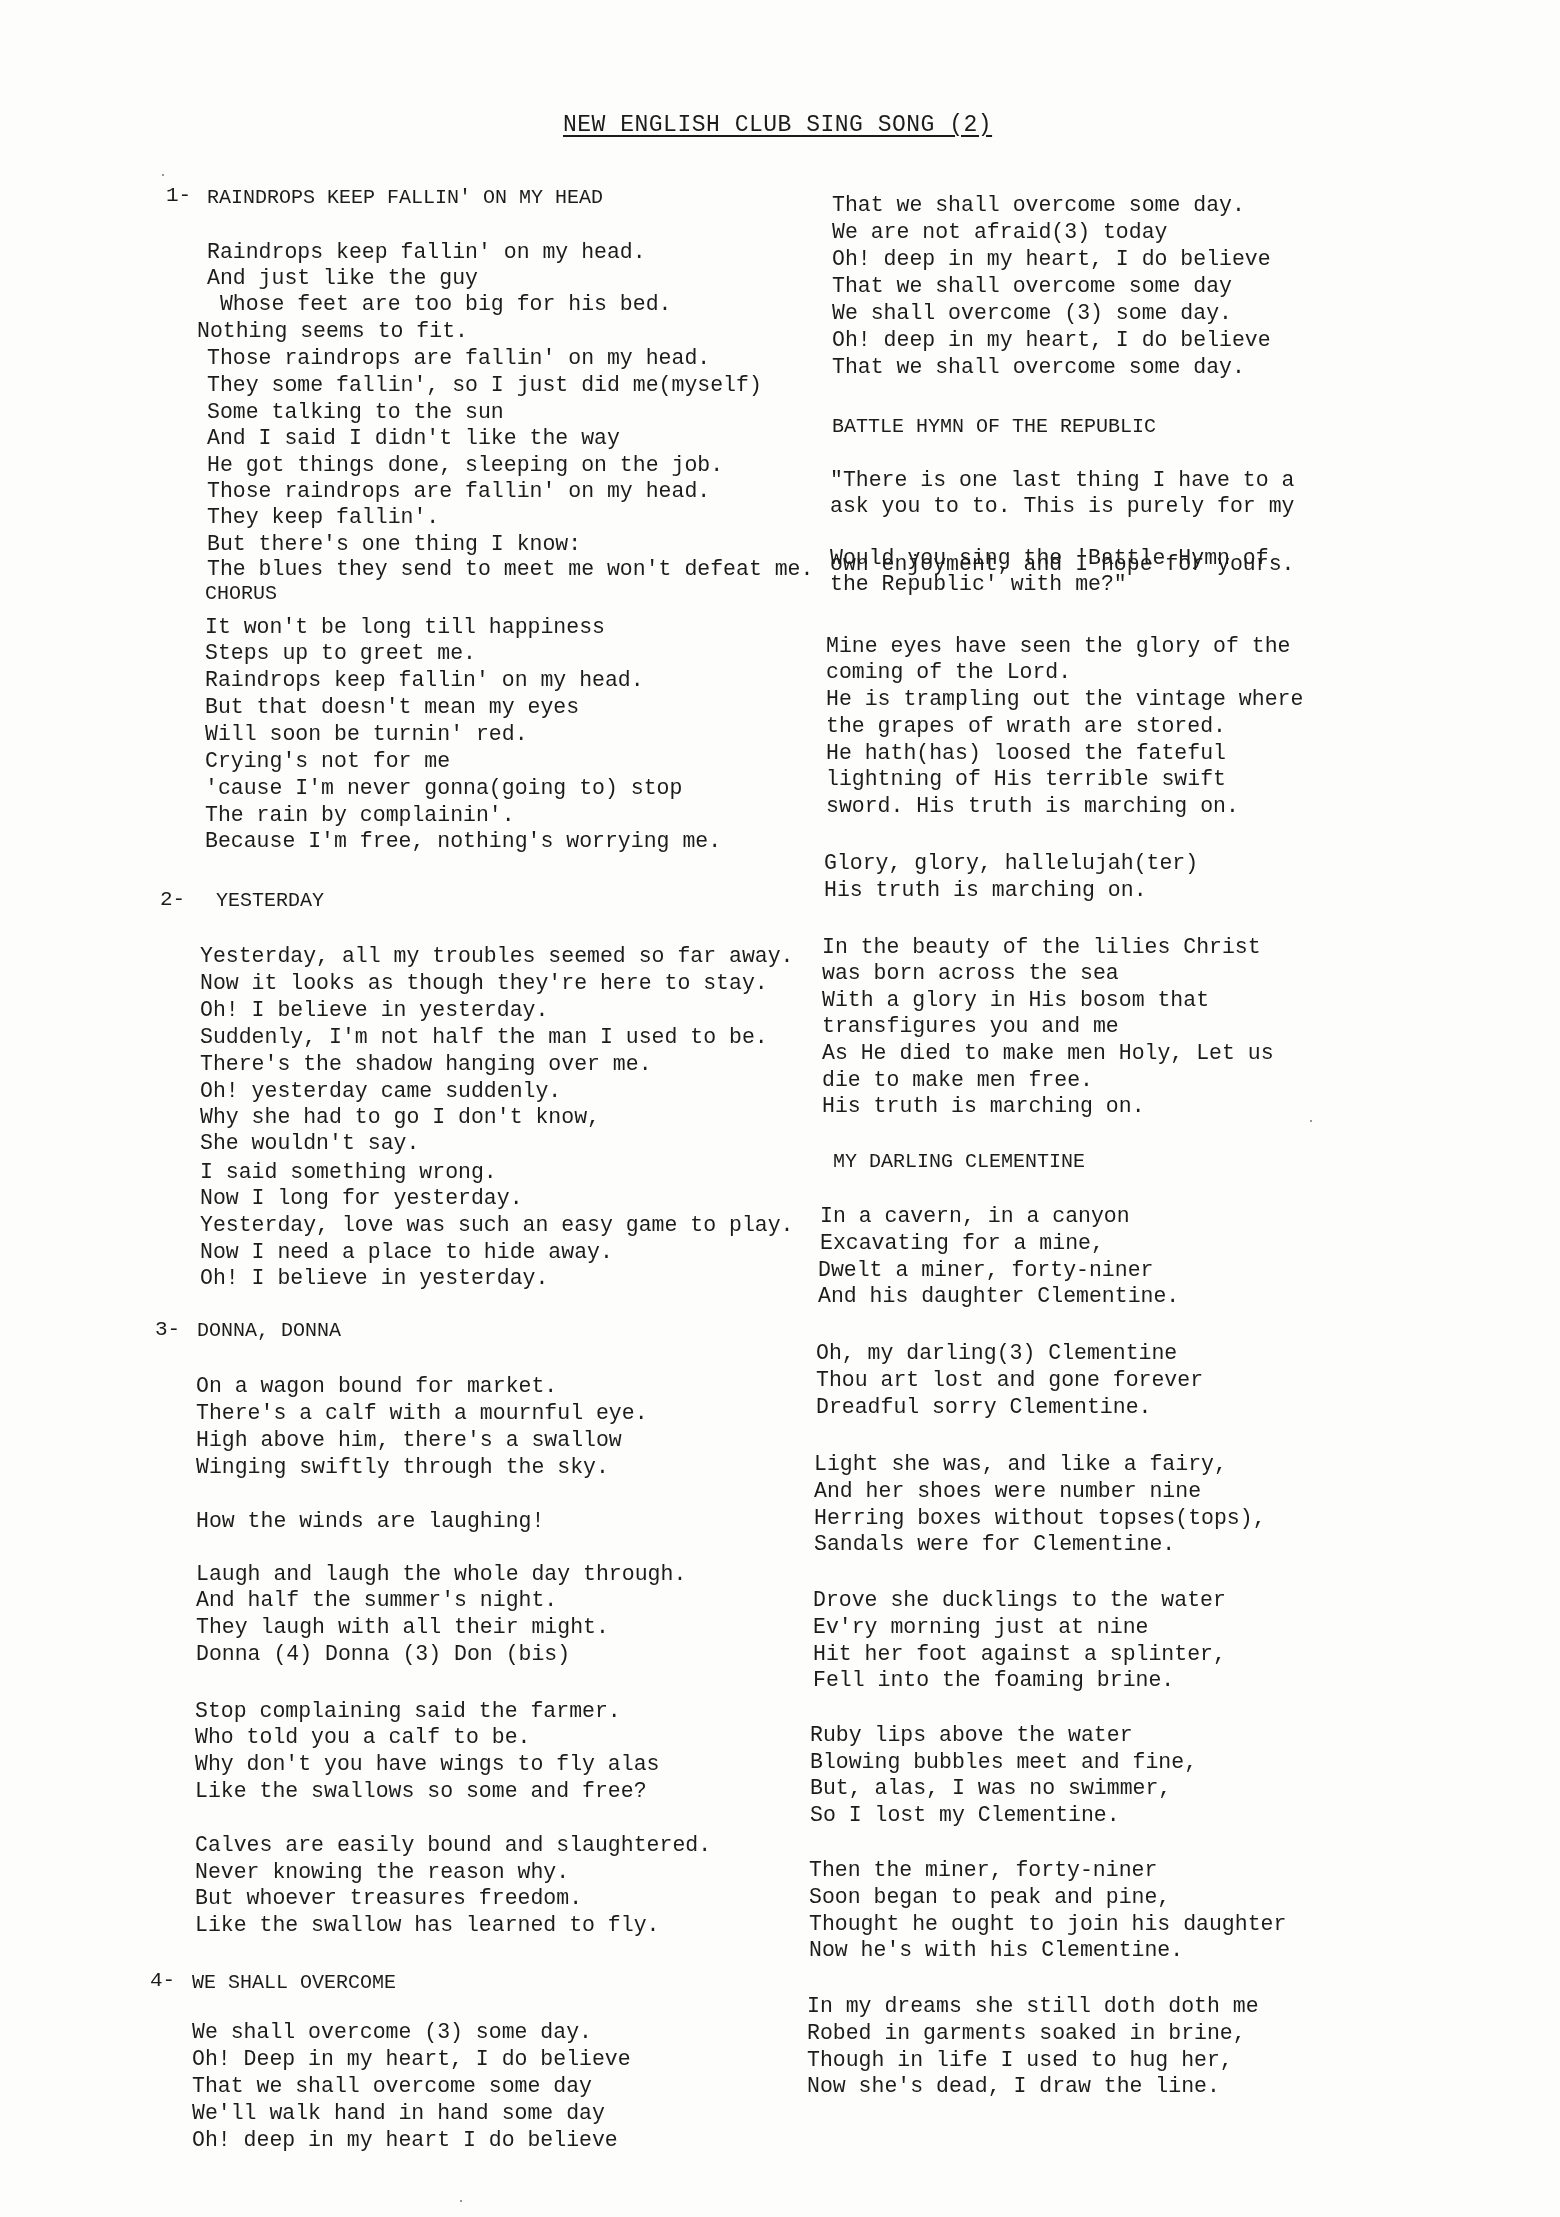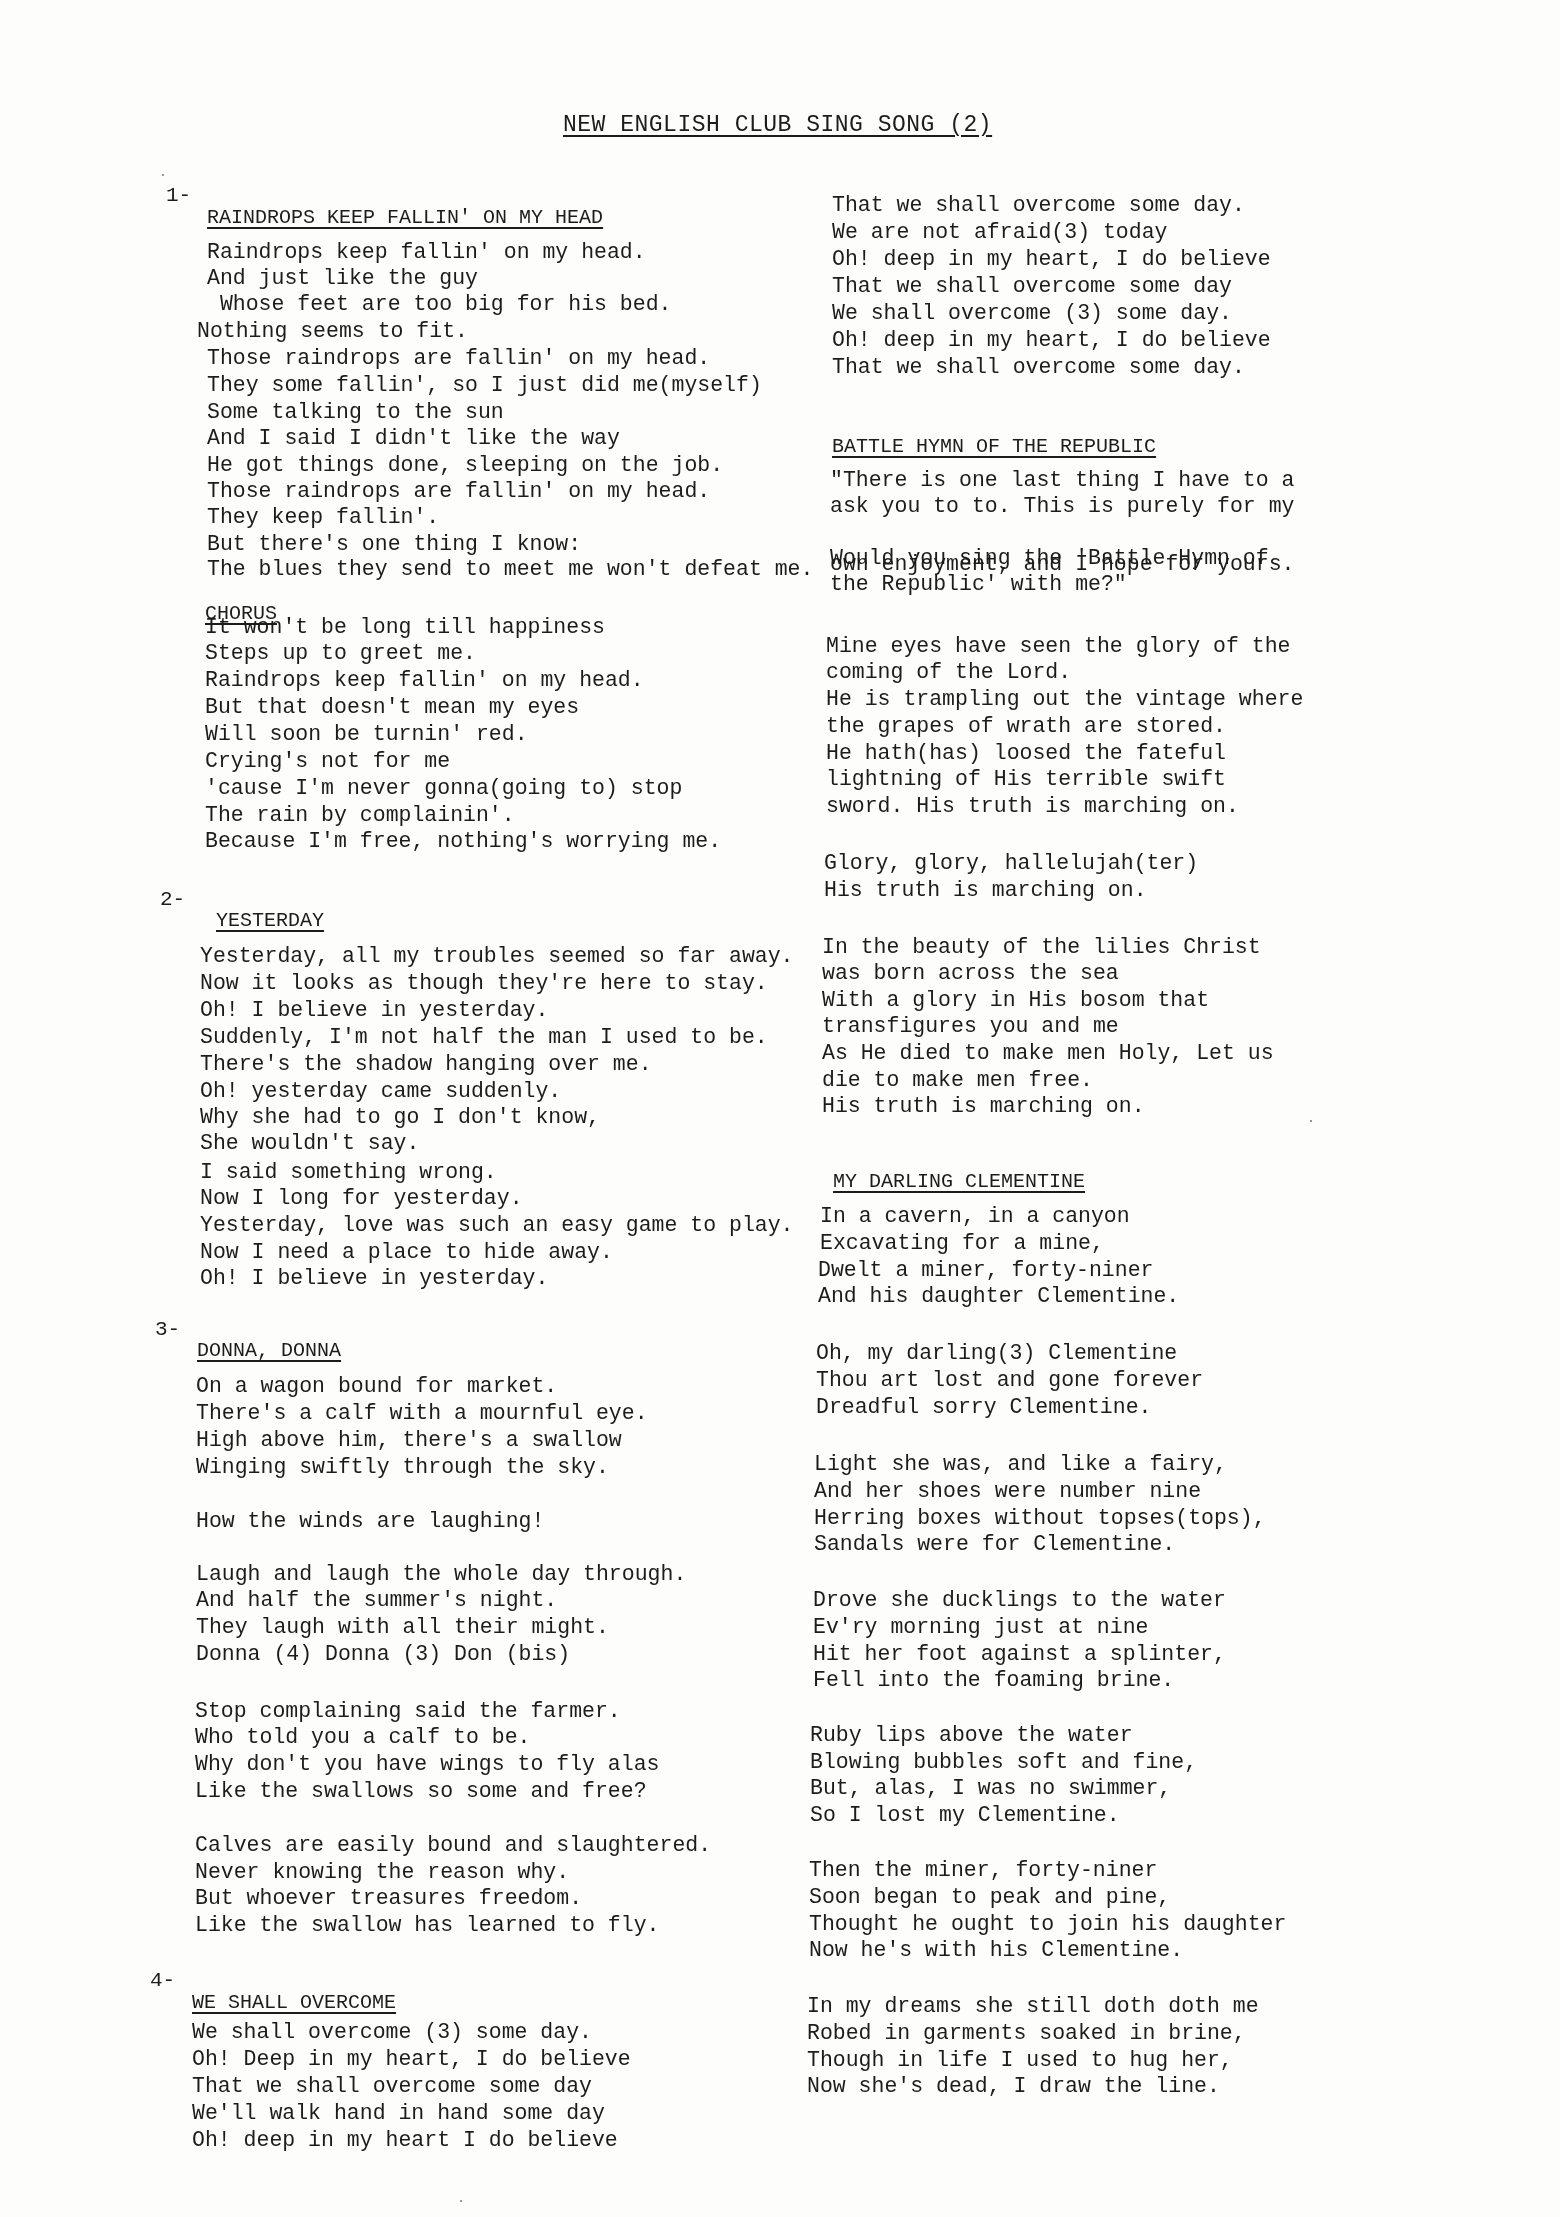--- a/index.html
+++ b/index.html
@@ -5,21 +5,21 @@
   html, body { margin: 0; padding: 0; }
   body {
     width: 1560px; height: 2217px; background: #fdfdfc; position: relative; overflow: hidden;
     font-family: "Liberation Mono", "DejaVu Sans Mono", monospace; color: #1c1c1c;
   }
   .page-title {
     position: absolute; left: 563px; top: 112px; font-size: 23px; letter-spacing: 0.5px;
     text-decoration: underline; text-underline-offset: 4px;
   }
   .line { position: absolute; white-space: pre; font-size: 21.5px; line-height: 24px; }
-  .heading { text-decoration: underline; text-underline-offset: 4px; font-size: 20px; margin-top: 20px; }
+  .heading { text-underline-offset: 4px; font-size: 20px; }
   .num { position: absolute; white-space: pre; font-size: 21px; }
   .speck { position: absolute; width: 2px; height: 2px; background: #777; border-radius: 1px; }
 </style>
 </head>
 <body>
 
 <div class="page-title">NEW ENGLISH CLUB SING SONG (2)</div>
 
 <div>
   <span class="num" style="left:166px;top:184px">1-</span>
@@ -143,21 +143,21 @@
   <span class="line" style="left:816px;top:1395px">Dreadful sorry Clementine.</span>
   <span class="line" style="left:814px;top:1452px">Light she was, and like a fairy,</span>
   <span class="line" style="left:814px;top:1479px">And her shoes were number nine</span>
   <span class="line" style="left:814px;top:1506px">Herring boxes without topses(tops),</span>
   <span class="line" style="left:814px;top:1532px">Sandals were for Clementine.</span>
   <span class="line" style="left:813px;top:1588px">Drove she ducklings to the water</span>
   <span class="line" style="left:813px;top:1615px">Ev'ry morning just at nine</span>
   <span class="line" style="left:813px;top:1642px">Hit her foot against a splinter,</span>
   <span class="line" style="left:813px;top:1668px">Fell into the foaming brine.</span>
   <span class="line" style="left:810px;top:1723px">Ruby lips above the water</span>
-  <span class="line" style="left:810px;top:1750px">Blowing bubbles soft and fine,</span>
+  <span class="line" style="left:810px;top:1750px">Blowing bubbles meet and fine,</span>
   <span class="line" style="left:810px;top:1776px">But, alas, I was no swimmer,</span>
   <span class="line" style="left:810px;top:1803px">So I lost my Clementine.</span>
   <span class="line" style="left:809px;top:1858px">Then the miner, forty-niner</span>
   <span class="line" style="left:809px;top:1885px">Soon began to peak and pine,</span>
   <span class="line" style="left:809px;top:1912px">Thought he ought to join his daughter</span>
   <span class="line" style="left:809px;top:1938px">Now he's with his Clementine.</span>
   <span class="line" style="left:807px;top:1994px">In my dreams she still doth doth me</span>
   <span class="line" style="left:807px;top:2021px">Robed in garments soaked in brine,</span>
   <span class="line" style="left:807px;top:2048px">Though in life I used to hug her,</span>
   <span class="line" style="left:807px;top:2074px">Now she's dead, I draw the line.</span>

